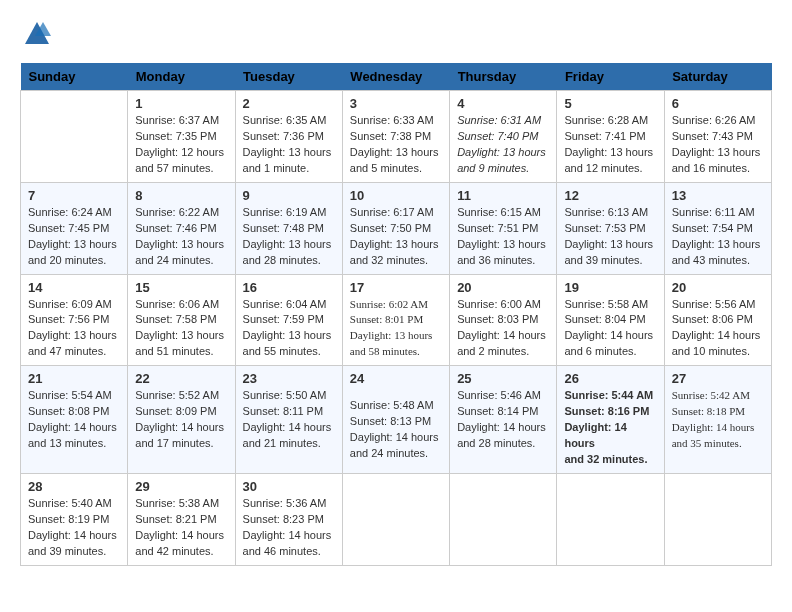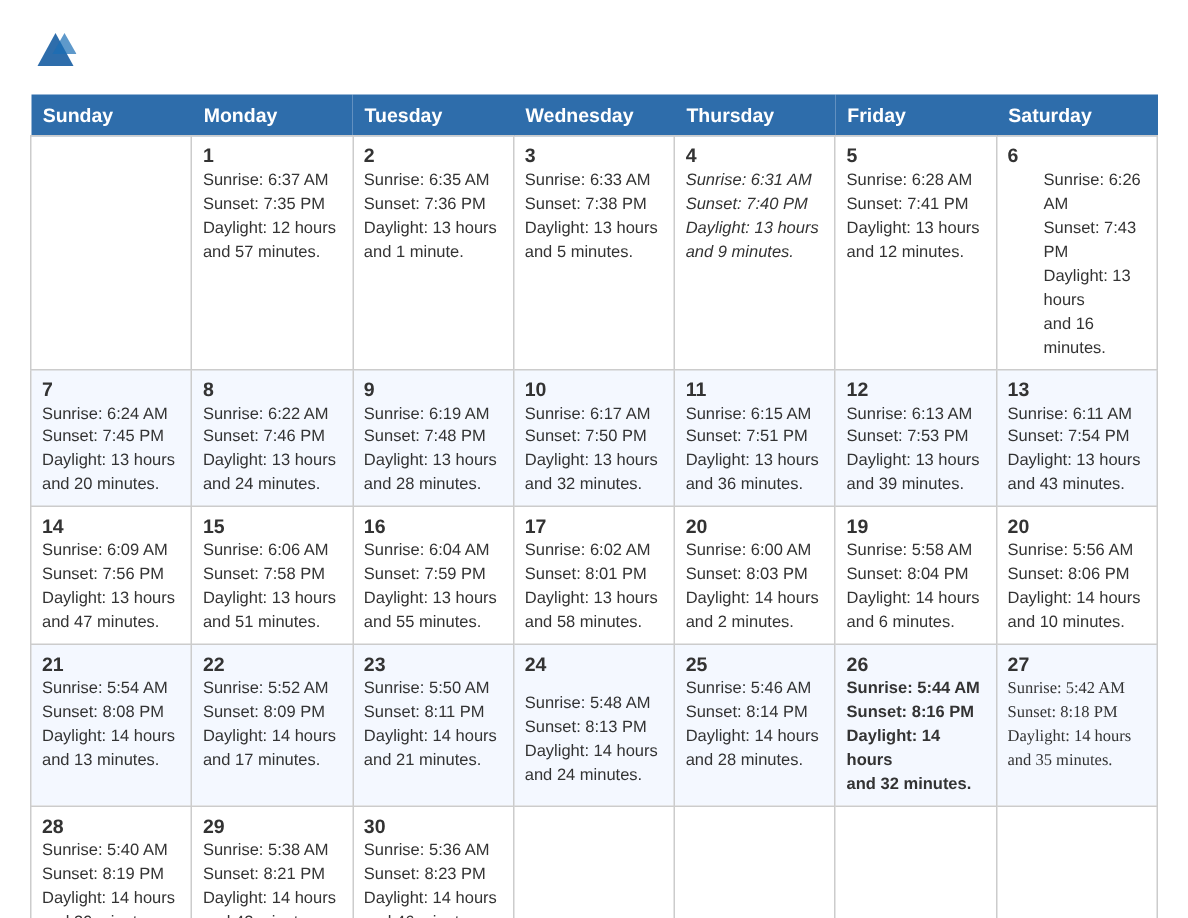--- a/index.html
+++ b/index.html
@@ -47,21 +47,21 @@
       font-size: 16px;
       color: #555;
     }
     table {
       width: 100%;
       border-collapse: collapse;
       table-layout: fixed;
     }
     th {
       background-color: #2e6dab;
-      color: #ffffff;
+      color: #000000;
       text-align: left;
       padding: 6px 8px;
       font-size: 13px;
       font-weight: bold;
     }
     td {
       border: 1px solid #ccc;
       vertical-align: top;
       padding: 5px 7px;
       font-size: 11px;
@@ -158,21 +158,21 @@
         </td>
         <td>
           <span class="day-number">5</span>
           <div class="cell-text" style="white-space: pre-line;">Sunrise: 6:28 AM
 Sunset: 7:41 PM
 Daylight: 13 hours
 and 12 minutes.</div>
         </td>
         <td>
           <span class="day-number">6</span>
-          <div class="cell-text" style="white-space: pre-line; margin-left: 24px;">Sunrise: 6:26 AM
+          <div class="cell-text" style="white-space: pre-line;">Sunrise: 6:26 AM
 Sunset: 7:43 PM
 Daylight: 13 hours
 and 16 minutes.</div>
         </td>
       </tr>
       <tr>
         <td>
           <span class="day-number">7</span>
           <div class="cell-text" style="white-space: pre-line;">Sunrise: 6:24 AM
 Sunset: 7:45 PM
@@ -239,21 +239,21 @@
         </td>
         <td>
           <span class="day-number">16</span>
           <div class="cell-text" style="white-space: pre-line;">Sunrise: 6:04 AM
 Sunset: 7:59 PM
 Daylight: 13 hours
 and 55 minutes.</div>
         </td>
         <td>
           <span class="day-number">17</span>
-          <div class="cell-text" style="white-space: pre-line;">Sunrise: 6:02 AM
+          <div class="cell-text" style="white-space: pre-line; font-family: Liberation Serif, serif;">Sunrise: 6:02 AM
 Sunset: 8:01 PM
 Daylight: 13 hours
 and 58 minutes.</div>
         </td>
         <td>
           <span class="day-number">20</span>
           <div class="cell-text" style="white-space: pre-line;">Sunrise: 6:00 AM
 Sunset: 8:03 PM
 Daylight: 14 hours
 and 2 minutes.</div>

